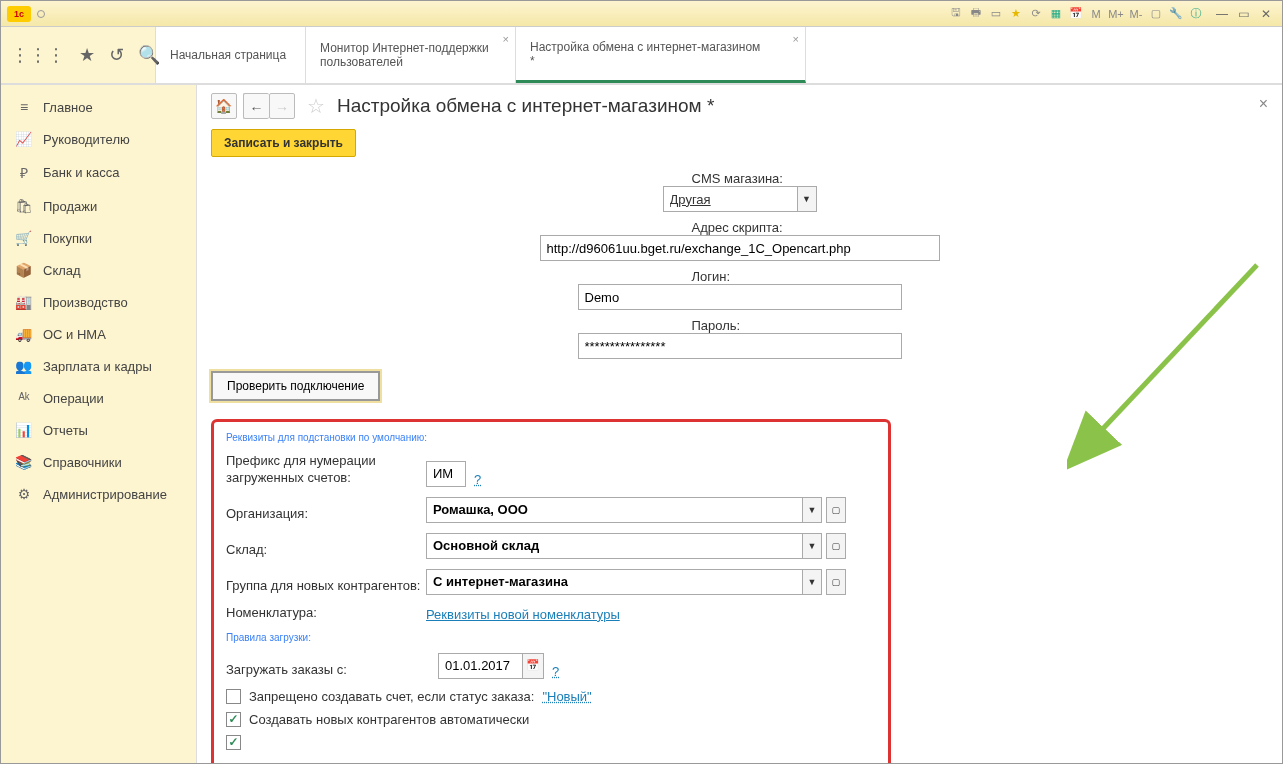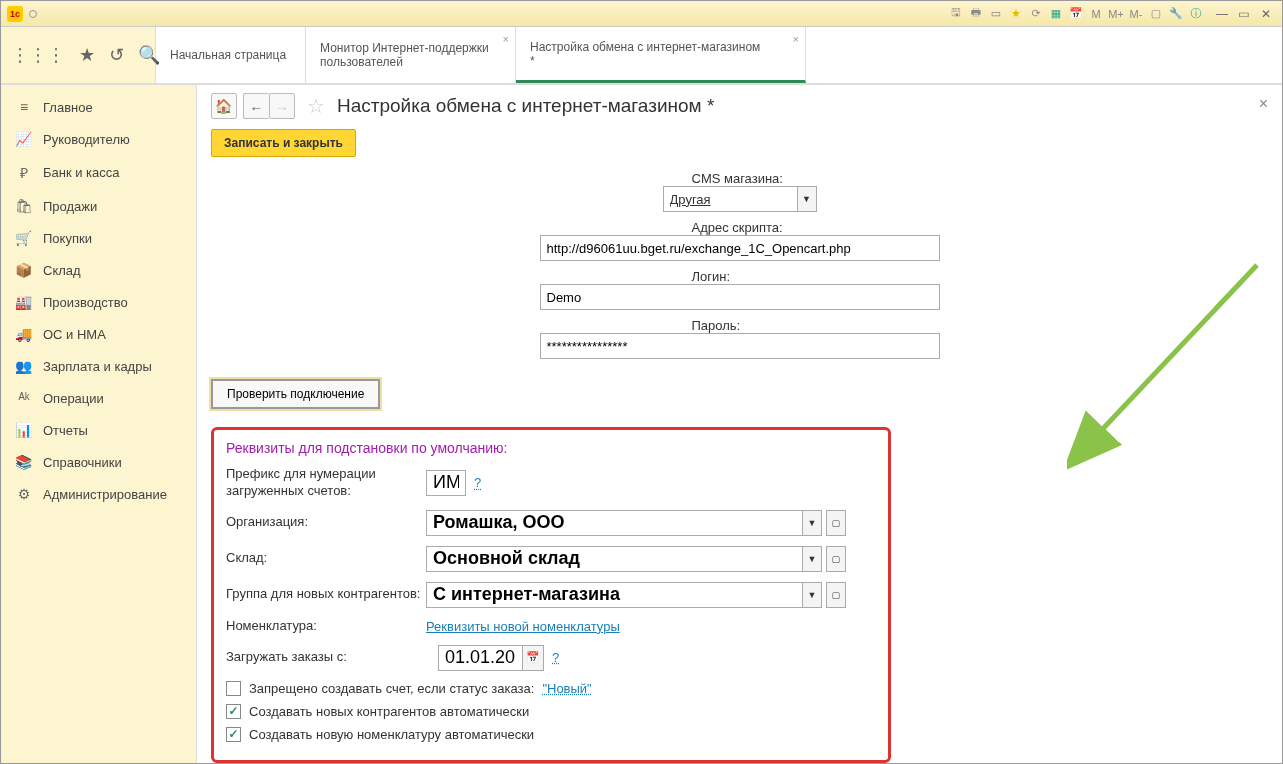--- a/index.html
+++ b/index.html
@@ -1,20 +1,20 @@
 <!DOCTYPE html>
 <html><head>
 <meta charset="utf-8">
 <style>
 * { box-sizing: border-box; margin: 0; padding: 0; font-family: Arial, sans-serif; }
 body { width: 1283px; height: 764px; background: #fff; overflow: hidden; border: 1px solid #999; }
 
 
 .titlebar { height: 26px; background: linear-gradient(#fdf4d0, #f5e8a8); display: flex; align-items: center; padding: 0 6px; font-size: 11px; color: #555; border-bottom: 1px solid #ccc; }
-.titlebar .logo { width: 16px; height: 16px; background: #ffcc00; border-radius: 3px; display: flex; align-items: center; justify-content: center; font-size: 9px; font-weight: bold; color: #c00; margin-right: 6px; }
+.titlebar .logo { width: 24px; height: 16px; background: #ffcc00; border-radius: 3px; display: flex; align-items: center; justify-content: center; font-size: 9px; font-weight: bold; color: #c00; margin-right: 6px; }
 .titlebar .tb-dot { width: 8px; height: 8px; border: 1px solid #999; border-radius: 50%; margin-right: 6px; }
 .titlebar .spacer { flex: 1; }
 .titlebar .tb-icons { display: flex; gap: 4px; }
 .titlebar .tb-icon { width: 16px; height: 16px; display: flex; align-items: center; justify-content: center; font-size: 11px; color: #888; }
 .titlebar .win-controls { display: flex; gap: 2px; margin-left: 8px; }
 .titlebar .win-btn { width: 20px; height: 16px; display: flex; align-items: center; justify-content: center; font-size: 12px; color: #666; }
 
 
 .tabsbar { height: 58px; display: flex; border-bottom: 2px solid #ddd; background: #fff; }
 .tabsbar .tb-left { background: #fdf4d0; display: flex; align-items: center; padding: 0 10px; gap: 14px; border-right: 1px solid #ddd; width: 155px; }
@@ -36,33 +36,33 @@
 .content-header .star { font-size: 20px; color: #ccc; margin: 0 6px; cursor: pointer; }
 .content-header h1 { font-size: 19px; color: #333; font-weight: normal; }
 .content-close { position: absolute; right: 14px; top: 10px; font-size: 16px; color: #888; cursor: pointer; }
 
 .save-btn { background: #ffd633; border: 1px solid #d4a800; padding: 6px 12px; font-size: 12px; font-weight: bold; color: #333; cursor: pointer; border-radius: 2px; margin-bottom: 14px; }
 
 .form-row { display: flex; align-items: center; margin-bottom: 8px; font-size: 13px; color: #333; flex-direction: column; }
 .form-row .label { width: 96px; }
 .form-row .input { border: 1px solid #aaa; padding: 4px 6px; font-size: 13px; height: 26px; }
 .form-row .input.w1 { width: 400px; }
-.form-row .input.w2 { width: 400px; }
+.form-row .input.w2 { width: 324px; }
 .form-row .select-wrap { display: flex; }
 .form-row .select-wrap .input { border-right: none; }
 .form-row .select-wrap .dd-btn { width: 20px; height: 26px; border: 1px solid #aaa; background: #f4f4f4; display: flex; align-items: center; justify-content: center; font-size: 9px; cursor: pointer; }
 .form-row .cms-val { width: 134px; text-decoration: underline; color: #333; }
 
-.check-btn { border: 2px solid #999; outline: 2px solid #f0e0a0; background: #f8f8f8; padding: 6px 14px; font-size: 12px; cursor: pointer; margin-top: 12px; margin-bottom: 12px; }
+.check-btn { border: 2px solid #999; outline: 2px solid #f0e0a0; background: #f8f8f8; padding: 6px 14px; font-size: 12px; cursor: pointer; margin-top: 4px; margin-bottom: 12px; }
 
 .red-box { border: 3px solid #d33; border-radius: 6px; padding: 10px 12px; margin-top: 6px; width: 680px; }
-.section-title { color: #a21caf; font-size: 14px; margin-bottom: 10px; }
-.form-row2 { display: flex; align-items: center; margin-bottom: 10px; font-size: 13px; color: #333; }
+.section-title { color: #3b82f6; font-size: 10px; margin-bottom: 10px; }
+.form-row2 { display: flex; align-items: flex-end; margin-bottom: 10px; font-size: 13px; color: #333; }
 .form-row2 .label2 { width: 200px; line-height: 1.3; }
-.form-row2 .input2 { border: 1px solid #aaa; padding: 4px 6px; font-size: 18px; height: 26px; }
+.form-row2 .input2 { border: 1px solid #aaa; padding: 4px 6px; font-size: 13px; height: 26px; }
 .form-row2 .input2.small { width: 40px; }
 .form-row2 .qmark { color: #1a7fb8; margin-left: 8px; text-decoration: underline dotted; cursor: pointer; }
 .combo { display: flex; }
 .combo .input2 { width: 376px; border-right: none; font-weight: bold; }
 .combo .cbtn { width: 20px; height: 26px; border: 1px solid #aaa; background: #f4f4f4; display: flex; align-items: center; justify-content: center; font-size: 9px; cursor: pointer; }
 .combo .cbtn + .cbtn { border-left: none; margin-left: 4px; border-left: 1px solid #aaa; }
 .link { color: #1a7fb8; text-decoration: underline; cursor: pointer; }
 .link.dotted { text-decoration: underline dotted; }
 
 .date-wrap { display: flex; }
@@ -255,20 +255,21 @@
           <div class="cbtn">▼</div>
           <div class="cbtn">▢</div>
         </div>
       </div>
 
       <div class="form-row2">
         <span class="label2">Номенклатура:</span>
         <span class="link">Реквизиты новой номенклатуры</span>
       </div>
 
+      <div class="section-title" style="margin-top:4px">Правила загрузки:</div>
 
       <div class="form-row2">
         <span class="label2" style="width:150px">Загружать заказы с:</span>
         <div class="date-wrap" style="margin-left:62px">
           <input class="input2" value="01.01.2017" style="">
           <div class="cal-btn">📅</div>
         </div>
         <span class="qmark">?</span>
       </div>
 
@@ -276,21 +277,20 @@
         <div class="cb"></div>
         <span>Запрещено создавать счет, если статус заказа:</span>
         <span class="link dotted">"Новый"</span>
       </div>
       <div class="cb-row">
         <div class="cb checked">✓</div>
         <span>Создавать новых контрагентов автоматически</span>
       </div>
       <div class="cb-row">
         <div class="cb checked">✓</div>
-        <span>Создавать новую номенклатуру автоматически</span>
       </div>
     </div>
 
     <svg class="arrow-overlay" width="220" height="220">
       <defs>
         <marker id="ah" markerWidth="12" markerHeight="12" refX="2" refY="5" orient="auto">
           <path d="M0,0 L0,10 L12,5 z" fill="#8bc34a"></path>
         </marker>
       </defs>
       <line x1="190" y1="10" x2="30" y2="180" stroke="#8bc34a" stroke-width="5" marker-end="url(#ah)"></line>

